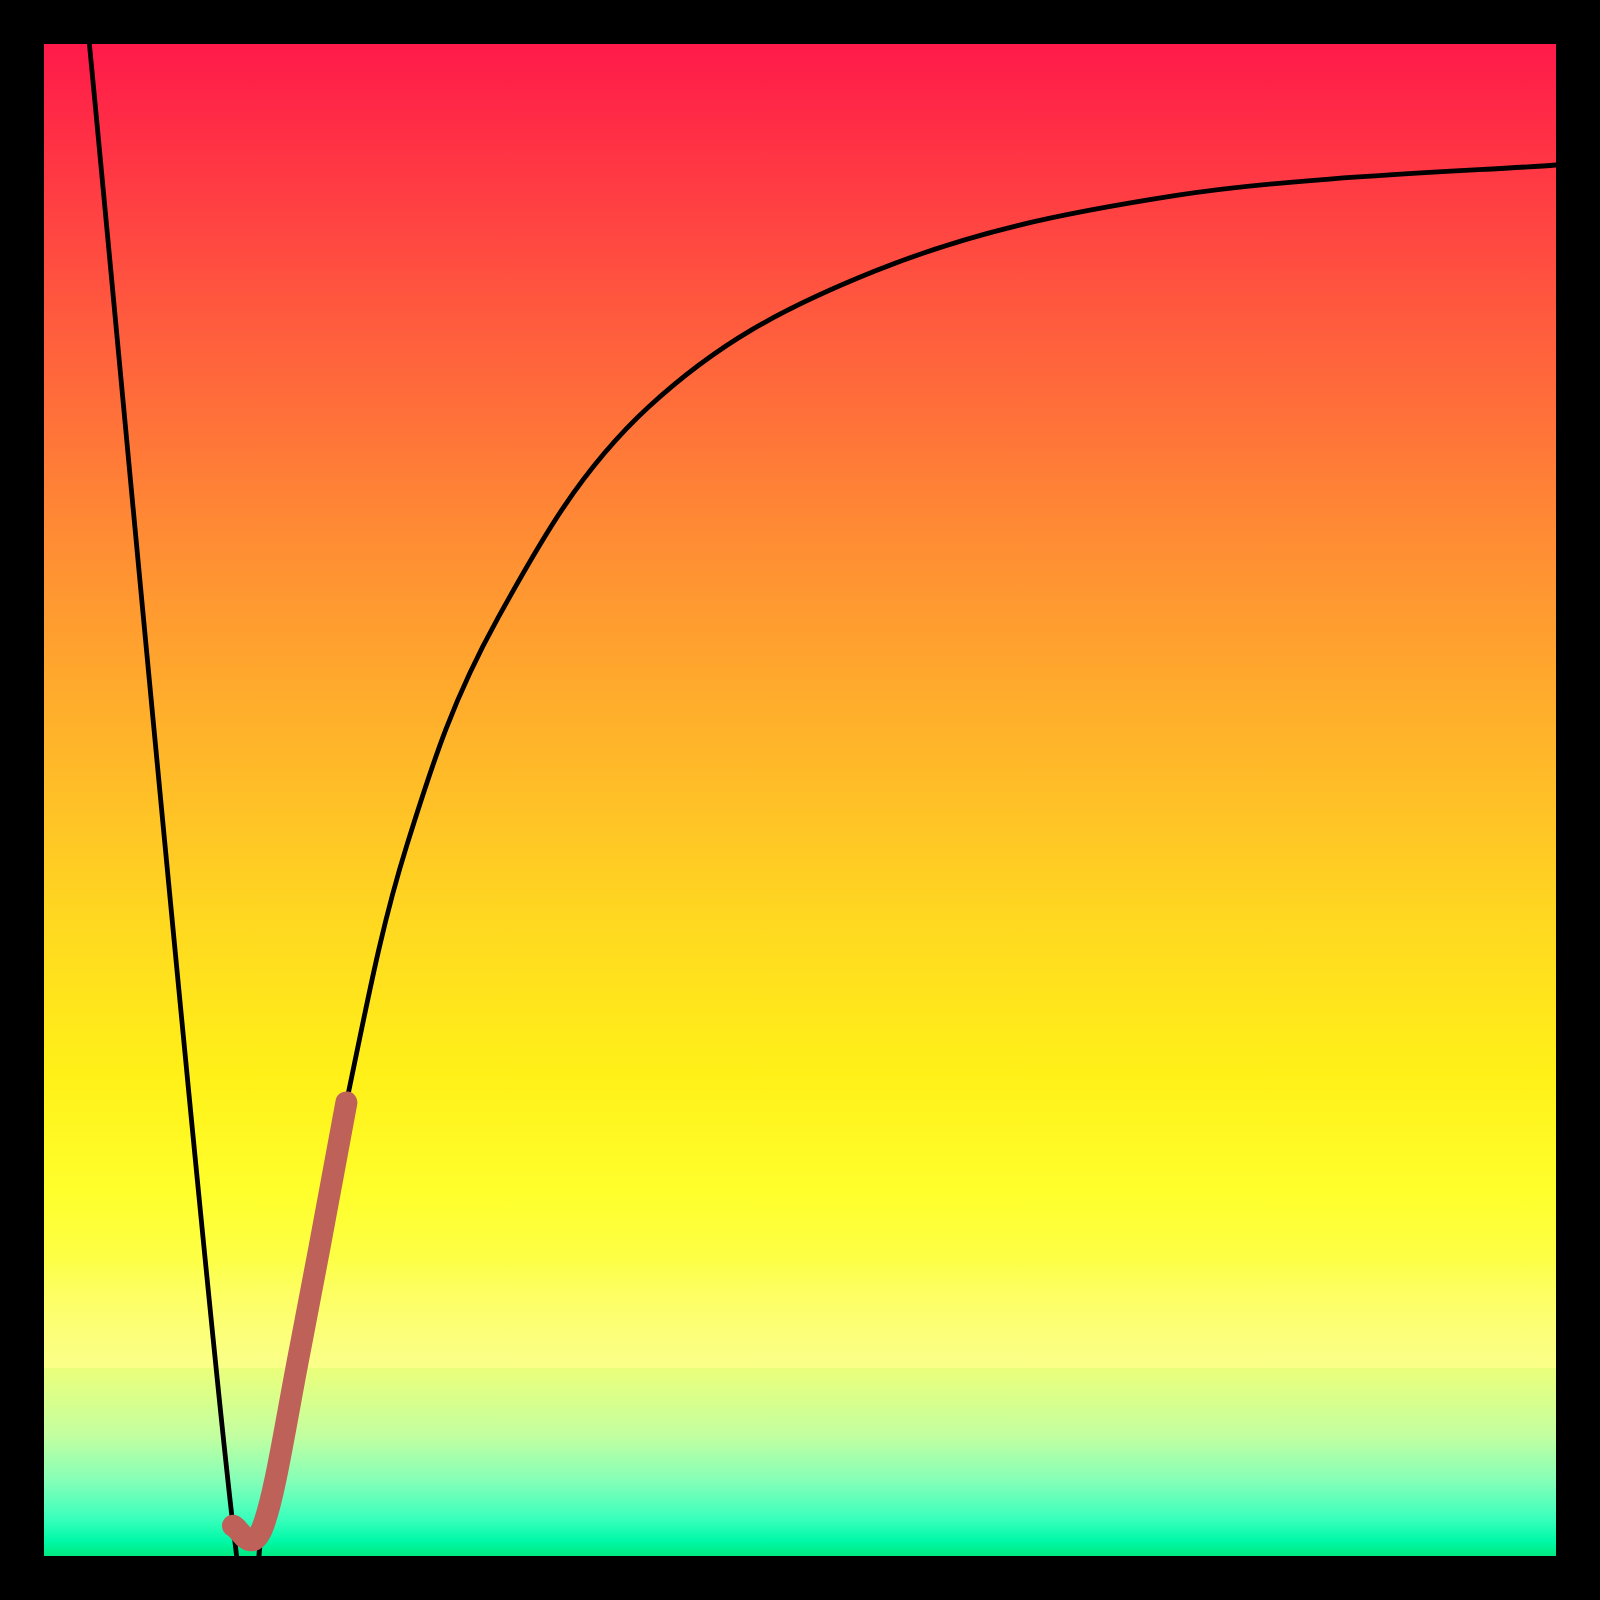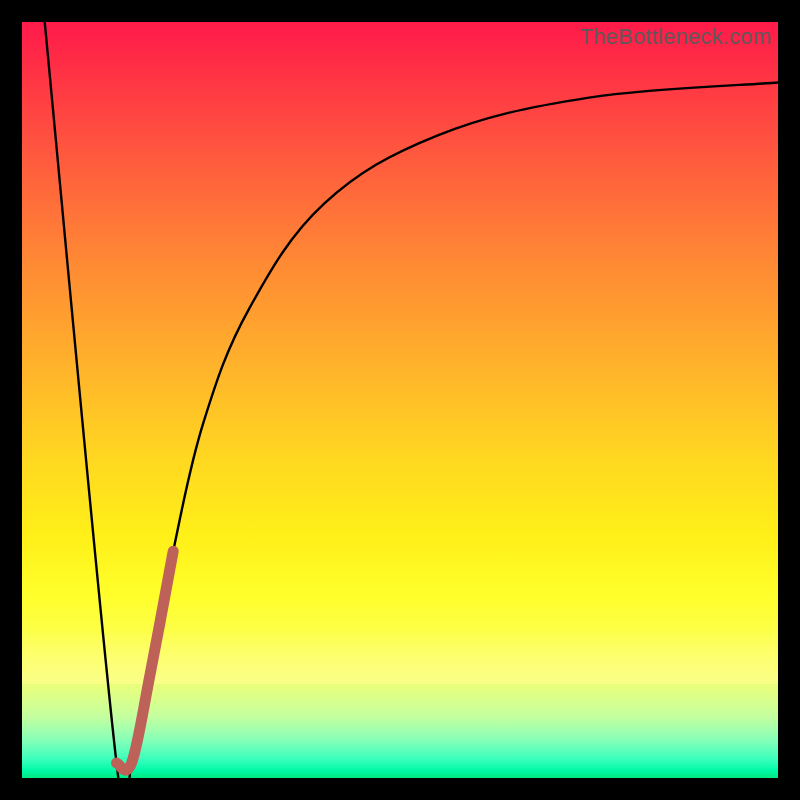--- a/index.html
+++ b/index.html
@@ -83,15 +83,14 @@
 <div class="outer">
   <div class="plot">
     <div class="gradient"></div>
     <div class="yellow-band"></div>
 
     <svg class="curve" viewBox="0 0 756 756" preserveAspectRatio="none">
       <path fill="none" stroke="#000" stroke-width="2.4" stroke-linecap="round" stroke-linejoin="round" d="M 22.7 0.0 C 35.6 133.4 78.9 607.5 94.5 740.9 C 110.1 874.2 103.5 757.2 109.6 740.9 C 115.7 724.6 121.0 688.3 128.5 650.2 C 136.0 612.1 141.7 574.1 151.2 529.2 C 160.7 484.3 167.8 444.2 181.4 400.7 C 195.0 357.1 205.0 326.7 226.8 287.3 C 248.6 247.8 268.4 212.7 302.4 181.4 C 336.4 150.1 368.2 132.5 415.8 113.4 C 463.4 94.3 505.8 85.1 567.0 75.6 C 628.2 66.1 722.0 63.2 756.0 60.5"></path>
       <path fill="none" stroke="#bd6159" stroke-width="11" stroke-linecap="round" stroke-linejoin="round" d="M 94.5 740.9 C 97.2 740.9 103.5 757.2 109.6 740.9 C 115.7 724.6 121.0 688.3 128.5 650.2 C 136.0 612.1 147.1 551.0 151.2 529.2"></path>
     </svg>
 
-    <div class="watermark">TheBottleneck.com</div>
   </div>
 </div>
 
 </body></html>

